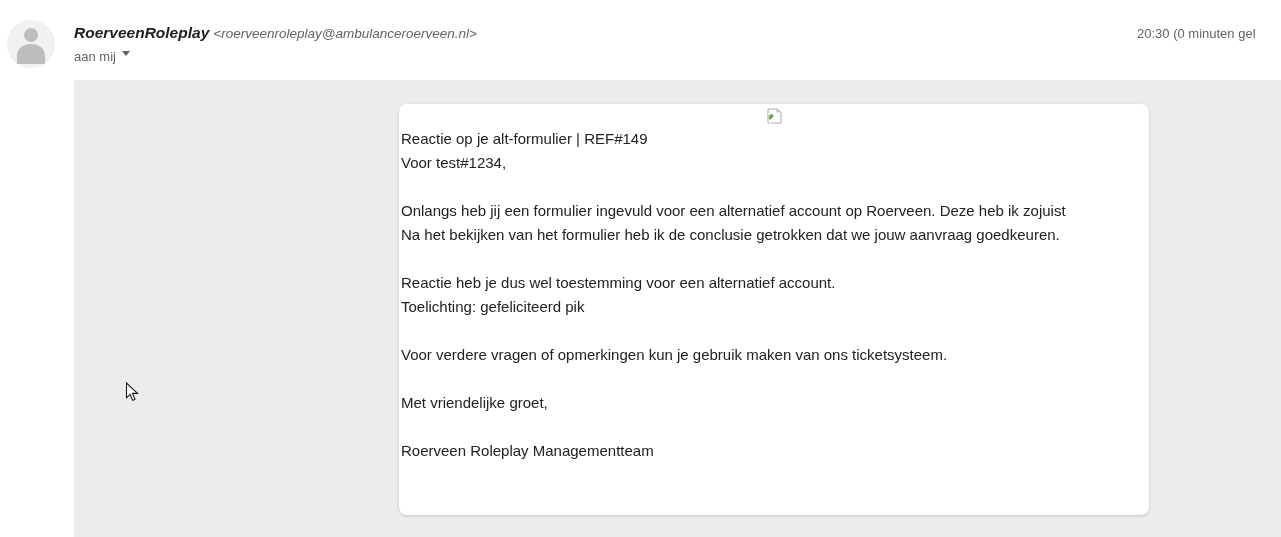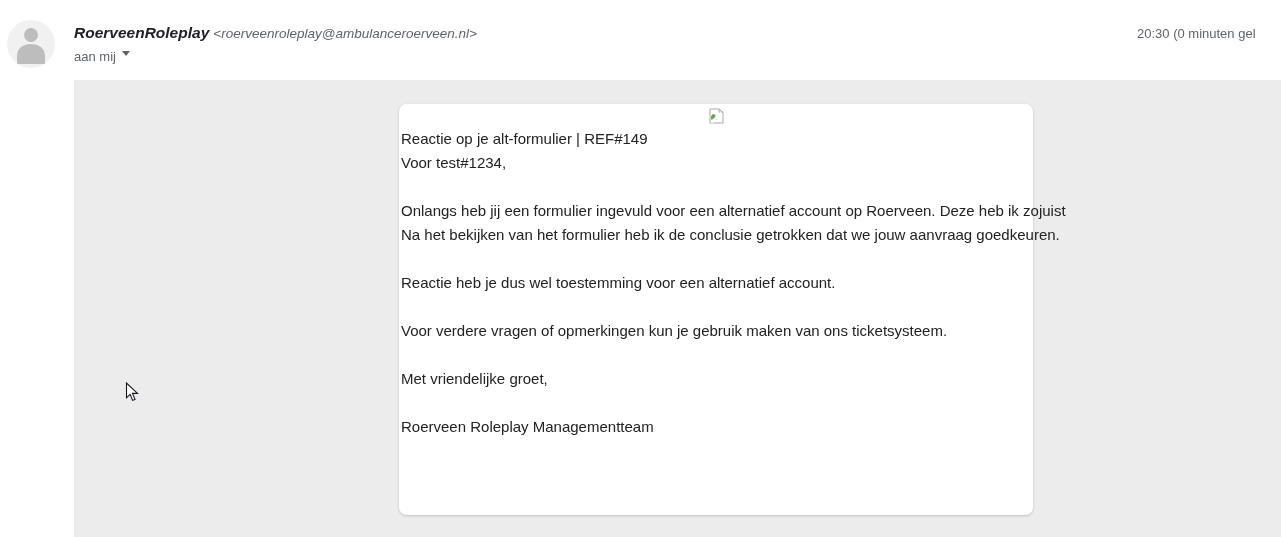--- a/index.html
+++ b/index.html
@@ -79,21 +79,21 @@
   
   .content-area {
     position: absolute;
     left: 74px; top: 80px;
     width: 1207px; height: 457px;
     background: var(--content-bg);
   }
   .email-card {
     position: absolute;
     left: 325px; top: 24px;
-    width: 634px; height: 411px;
+    width: 750px; height: 411px;
     background: var(--card-bg);
     border-radius: 8px;
     box-shadow: 0 1px 3px rgba(0,0,0,0.18);
   }
   .icon-row {
     height: 18px;
     margin-top: 3px;
     text-align: center;
     line-height: 0;
   }
@@ -153,20 +153,21 @@
       </span>
     </div>
     <div class="body-lines" id="body-lines">
         <div class="body-line"><span>Reactie op je alt-formulier | REF#149</span></div>
         <div class="body-line"><span>Voor </span><span class="b">test#1234</span><span>,</span></div>
         <div class="body-line"></div>
         <div class="body-line"><span>Onlangs heb jij een formulier ingevuld voor een alternatief account op Roerveen. Deze heb ik zojuist</span></div>
         <div class="body-line"><span>Na het bekijken van het formulier heb ik de conclusie getrokken dat we jouw aanvraag </span><span class="b">goedkeuren</span><span>.</span></div>
         <div class="body-line"></div>
         <div class="body-line"><span>Reactie heb je dus </span><span class="b">wel</span><span> toestemming voor een alternatief account.</span></div>
+        <div class="body-line"><span class="b">Toelichting:</span><span> gefeliciteerd pik</span></div>
         <div class="body-line"></div>
         <div class="body-line"><span>Voor verdere vragen of opmerkingen kun je gebruik maken van ons ticketsysteem.</span></div>
         <div class="body-line"></div>
         <div class="body-line"><span>Met vriendelijke groet,</span></div>
         <div class="body-line"></div>
         <div class="body-line"><span>Roerveen Roleplay Managementteam</span></div>
       </div>
   </div>
 </div>
 

